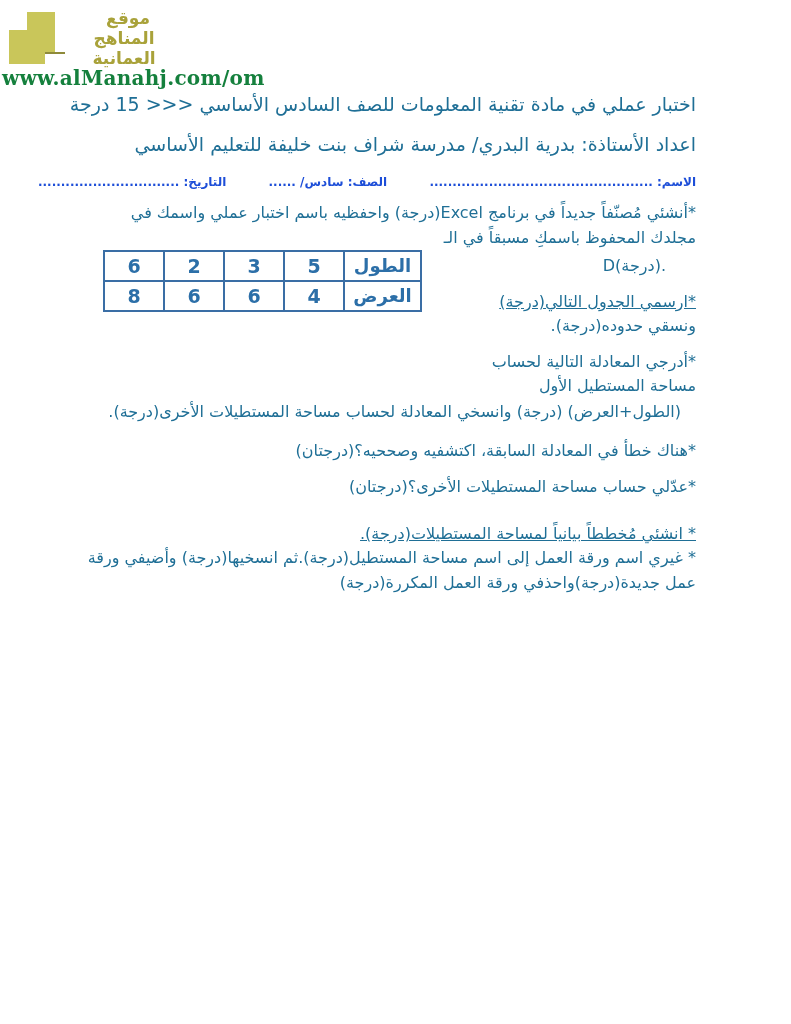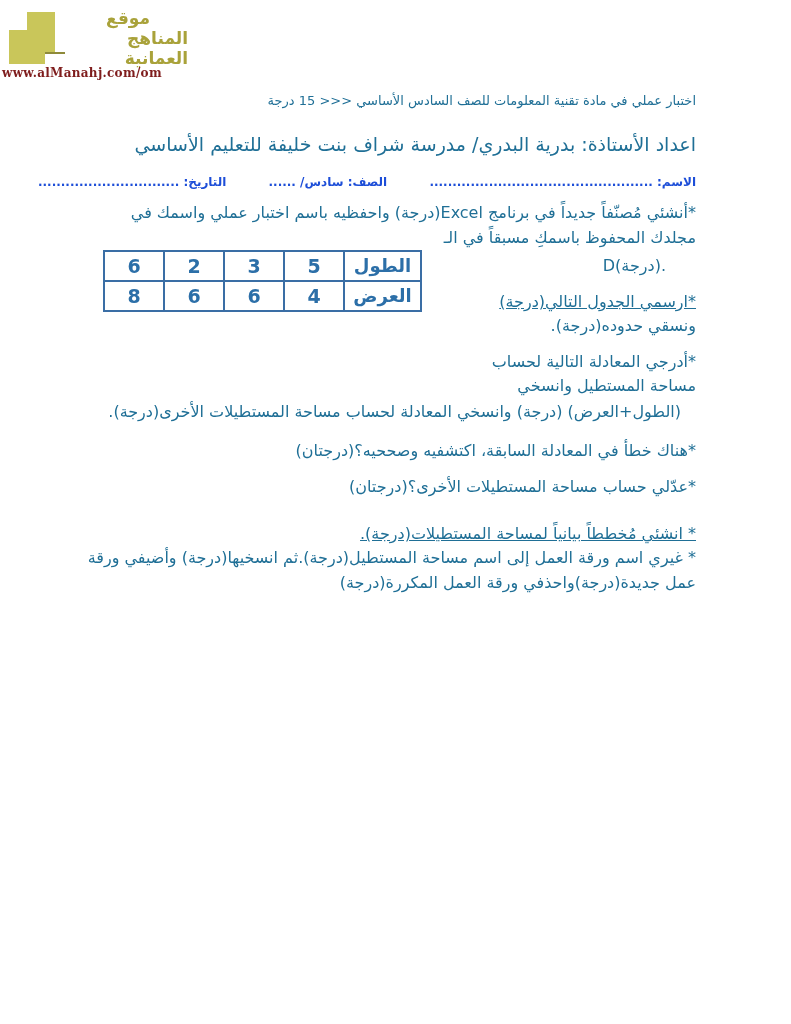--- a/index.html
+++ b/index.html
@@ -4,26 +4,26 @@
   <style>
     html, body { margin: 0; padding: 0; background: #ffffff; }
     body { width: 791px; height: 1024px; position: relative; overflow: hidden;
            font-family: "DejaVu Sans", sans-serif; color: #1f6f96; }
     .abs { position: absolute; }
     
     .logo-sq1 { left: 27px; top: 12px; width: 28px; height: 40px; background: #c9c65a; }
     .logo-sq2 { left: 9px; top: 30px; width: 36px; height: 34px; background: #c9c65a; }
     .logo-sq2::after { content: ""; position: absolute; left: 36px; top: 22px; width: 20px; height: 2px; background: #8e8a3a; }
     .logo-top { left: 98px; top: 8px; width: 60px; text-align: center; font-weight: bold; font-size: 17px; color: #a9a23a; direction: rtl; }
-    .logo-main { left: 60px; top: 28px; width: 128px; font-weight: bold; font-size: 17px; color: #a9a23a; direction: rtl; }
-    .logo-url { left: 2px; top: 66px; width: 190px; font-family: "DejaVu Serif", serif; font-weight: bold; font-size: 12px; color: #7f1d1d; letter-spacing: 0.3px; }
+    .logo-main { left: 60px; top: 28px; width: 128px; text-align: center; font-weight: bold; font-size: 17px; color: #a9a23a; direction: rtl; }
+    .logo-url { left: 2px; top: 66px; width: 190px; font-family: "DejaVu Serif", serif; font-weight: bold; font-size: 20px; color: #15803d; letter-spacing: 0.3px; }
     
     .rtl { direction: rtl; text-align: right; unicode-bidi: plaintext; }
     .line { right: 95px; white-space: nowrap; }
-    .title { top: 93px; font-size: 13px; }
+    .title { top: 93px; font-size: 19px; }
     .author { top: 133px; font-size: 19px; }
     .fields { top: 175px; font-size: 12px; font-weight: bold; color: #1d4ed8; }
     .fields span { margin-left: 38px; }
     .body-text { font-size: 16px; }
     
     .tbl { left: 103px; top: 250px; border-collapse: collapse; direction: rtl; }
     .tbl td { border: 2px solid #3a6ea5; text-align: center; font-weight: bold; color: #2c6fa8; font-size: 19px; padding: 0; }
     .tbl td.hdr { width: 75px; font-size: 18px; line-height: 22px; }
     .tbl td.num { width: 58px; }
     .tbl tr.r1 td, .tbl tr.r2 td { height: 28px; }
@@ -48,21 +48,21 @@
 </div>
 
 <div class="abs line rtl body-text" style="top:203px;">*أنشئي مُصنّفاً جديداً في برنامج Excel(درجة) واحفظيه باسم اختبار عملي واسمك في</div>
 <div class="abs line rtl body-text" style="top:228px;">مجلدك المحفوظ باسمكِ مسبقاً في الـ</div>
 <div class="abs line rtl body-text" style="top:256px; right:125px;">D(درجة).</div>
 
 <div class="abs line rtl body-text" style="top:292px; right:95px;text-decoration:underline;">*ارسمي الجدول التالي(درجة)</div>
 <div class="abs line rtl body-text" style="top:316px; right:95px;">ونسقي حدوده(درجة).</div>
 
 <div class="abs line rtl body-text" style="top:352px; right:95px;">*أدرجي المعادلة التالية لحساب</div>
-<div class="abs line rtl body-text" style="top:376px; right:95px;">مساحة المستطيل وانسخي</div>
+<div class="abs line rtl body-text" style="top:376px; right:95px;">مساحة المستطيل الأول</div>
 <div class="abs line rtl body-text" style="top:402px; right:110px;">(الطول+العرض) (درجة) وانسخي المعادلة  لحساب مساحة المستطيلات الأخرى(درجة).</div>
 
 <div class="abs line rtl body-text" style="top:441px;">*هناك خطأ في المعادلة السابقة، اكتشفيه وصححيه؟(درجتان)</div>
 <div class="abs line rtl body-text" style="top:477px;">*عدّلي حساب مساحة المستطيلات الأخرى؟(درجتان)</div>
 <div class="abs line rtl body-text" style="top:524px;text-decoration:underline;">* انشئي مُخططاً بيانياً لمساحة المستطيلات(درجة).</div>
 
 <div class="abs line rtl body-text" style="top:548px;">* غيري اسم ورقة العمل إلى اسم مساحة المستطيل(درجة).ثم انسخيها(درجة) وأضيفي ورقة</div>
 <div class="abs line rtl body-text" style="top:573px;">عمل جديدة(درجة)واحذفي ورقة العمل المكررة(درجة)</div>
 
 <table class="abs tbl">

